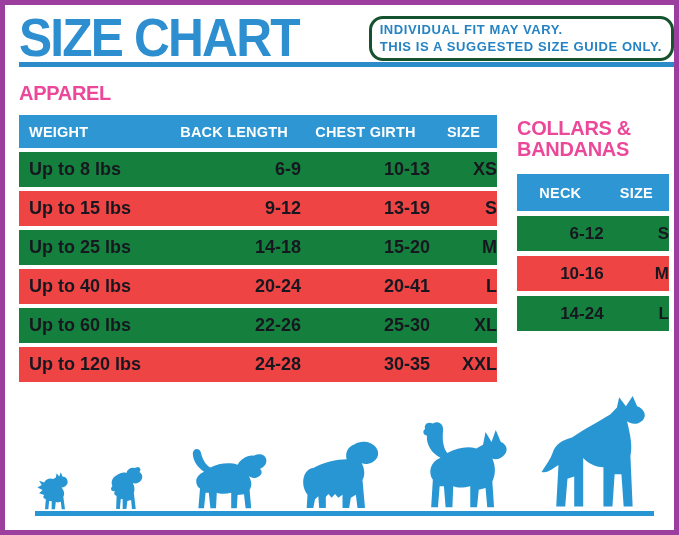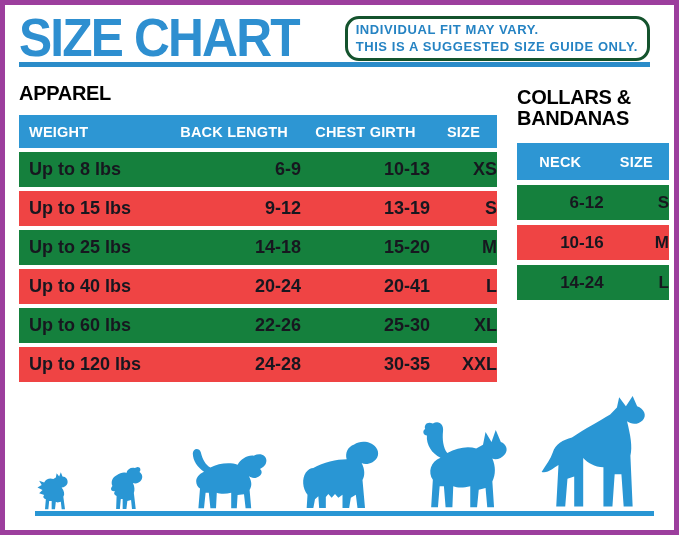--- a/index.html
+++ b/index.html
@@ -3,21 +3,21 @@
 <meta charset="utf-8">
 <style>
   * { margin:0; padding:0; box-sizing:border-box; }
   html,body { background:#fff; }
   .frame {
     position:relative;
     width:679px; height:535px;
     border:5px solid #9c3e9d;
     background:#ffffff;
     font-family:"Liberation Sans", sans-serif;
-    padding:10px 24px 0 14px;
+    padding:10px 0 0 14px;
     overflow:hidden;
   }
   
   .header {
     display:flex; justify-content:space-between; align-items:flex-start;
     border-bottom:5px solid #2b8cc9;
     padding-bottom:1px;
   }
   .page-title {
     font-size:54px; font-weight:bold; color:#2e8fd0;
@@ -30,24 +30,24 @@
     border:3px solid #14532d; border-radius:14px;
     padding:2px 9px 3px 8px;
     color:#2583c3; font-size:13px; font-weight:bold;
     letter-spacing:.6px; line-height:17px; white-space:nowrap;
   }
   
   .main { display:flex; margin-top:16px; }
   .apparel-col { width:478px; flex:none; }
   .collars-col { width:152px; flex:none; margin-left:20px; }
   h2.sec {
-    font-size:20px; font-weight:bold; color:#000000;
+    font-size:20px; font-weight:bold; color:#ec4899;
     line-height:21px; margin-bottom:7px; letter-spacing:-.3px;
   }
-  .collars-col h2.sec { margin-top:4px; margin-bottom:9px; }
+  .collars-col h2.sec { margin-top:35px; margin-bottom:9px; }
   table { width:100%; border-collapse:separate; border-spacing:0 4px; }
   th {
     background:#2d96d3; color:#ffffff;
     font-size:14.5px; font-weight:bold; height:33px;
     text-align:center; letter-spacing:.2px;
   }
   td {
     font-size:18px; font-weight:bold; color:#17171f;
     height:35px; text-align:right;
   }

